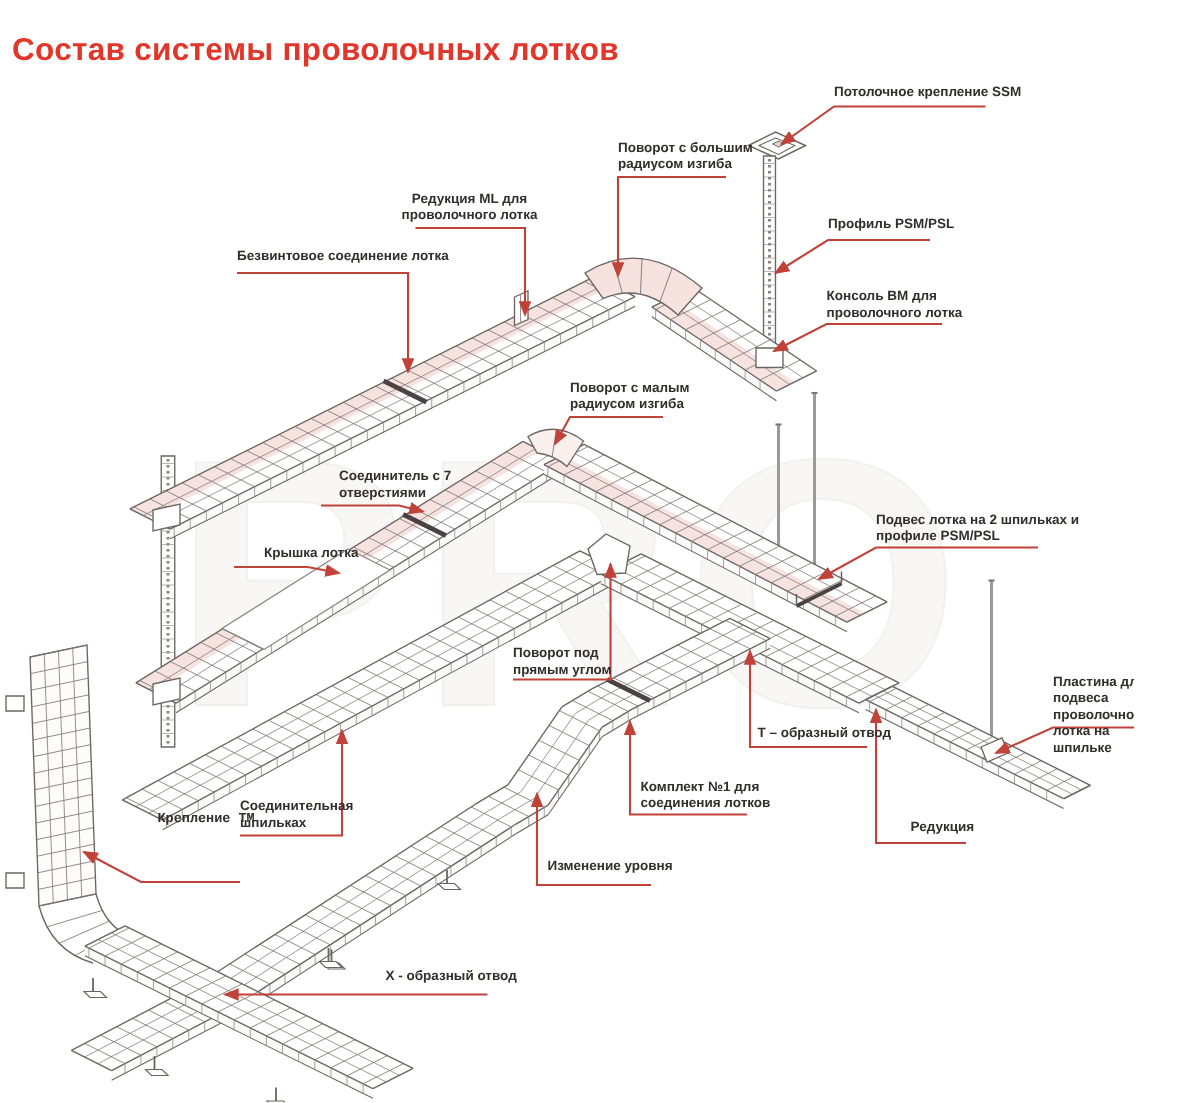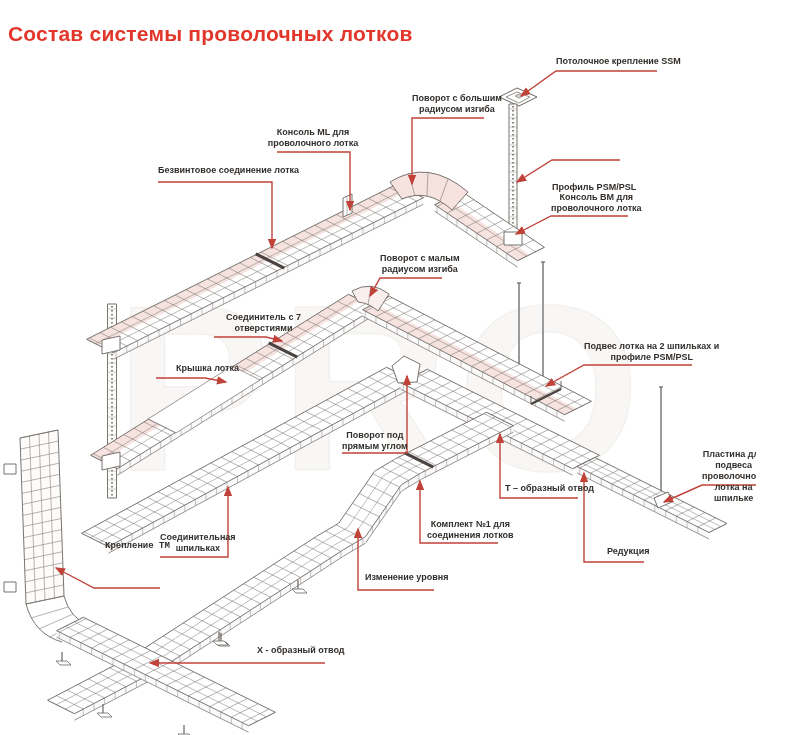--- a/index.html
+++ b/index.html
@@ -2,21 +2,21 @@
 <html><head>
 <meta charset="utf-8">
 <style>
   html,body{margin:0;padding:0;background:#fff;}
   #stage{position:relative;width:756px;height:735px;background:#fff;overflow:hidden;
          font-family:"Liberation Sans",sans-serif;}
   #page-title{position:absolute;left:8px;top:8px;font-size:21px;font-weight:bold;
               letter-spacing:.2px;}
   #scene,#leader-layer{position:absolute;left:0;top:0;}
   .callout{position:absolute;font-size:9px;font-weight:600;line-height:11px;
-           white-space:pre-line;letter-spacing:0;text-align:center;}
+           white-space:pre-line;letter-spacing:0;}
   .callout.center{text-align:center;transform:translateX(-50%);}
 </style>
 </head>
 <body>
 
 <div id="stage">
   <svg id="scene" width="796" height="735" viewBox="0 0 796 735">
     <text id="wm" x="115" y="470" font-size="235" font-weight="bold" letter-spacing="8" fill="#f5f2ef" stroke="#ebe7e2" stroke-width="1.5" opacity="0.55">PRO</text>
     <g id="art">
         <g>
@@ -737,24 +737,24 @@
         <polyline points="160,557 228,557 228,487" fill="none" stroke="#c04238" stroke-width="1.4" marker-end="url(#arr)"></polyline>
         <polyline points="160,588 94,588 56,568" fill="none" stroke="#c04238" stroke-width="1.4" marker-end="url(#arr)"></polyline>
         <polyline points="325,663 150,663" fill="none" stroke="#c04238" stroke-width="1.4" marker-end="url(#arr)"></polyline>
       </g>
   </svg>
   <h1 id="page-title" style="color: rgb(226, 54, 43);">Состав системы проволочных лотков</h1>
   <div id="labels">
       <div class="callout" style="left: 556px; top: 56px; color: rgb(50, 46, 43);">Потолочное крепление SSM</div>
       <div class="callout" style="left: 412px; top: 93px; color: rgb(50, 46, 43);">Поворот с большим
 радиусом изгиба</div>
-      <div class="callout" style="left: 552px; top: 144px; color: rgb(50, 46, 43); margin-top: 38px;">Профиль PSM/PSL</div>
+      <div class="callout" style="left: 552px; top: 144px; color: rgb(50, 46, 43);">Профиль PSM/PSL</div>
       <div class="callout" style="left: 551px; top: 192px; color: rgb(50, 46, 43);">Консоль BM для
 проволочного лотка</div>
-      <div class="callout center" style="left: 313px; top: 127px; color: rgb(50, 46, 43);">Консоль ML для
+      <div class="callout center" style="left: 313px; top: 127px; color: rgb(50, 46, 43);">Редукция ML для
 проволочного лотка</div>
       <div class="callout" style="left: 158px; top: 165px; color: rgb(50, 46, 43);">Безвинтовое соединение лотка</div>
       <div class="callout" style="left: 380px; top: 253px; color: rgb(50, 46, 43);">Поворот с малым
 радиусом изгиба</div>
       <div class="callout" style="left: 226px; top: 312px; color: rgb(50, 46, 43);">Соединитель с 7
 отверстиями</div>
       <div class="callout" style="left: 156px; top: 363px; color: rgb(50, 46, 43); margin-left: 20px;">Крышка лотка</div>
       <div class="callout" style="left: 342px; top: 430px; color: rgb(50, 46, 43);">Поворот под
 прямым углом</div>
       <div class="callout" style="left: 584px; top: 341px; color: rgb(50, 46, 43);">Подвес лотка на 2 шпильках и

